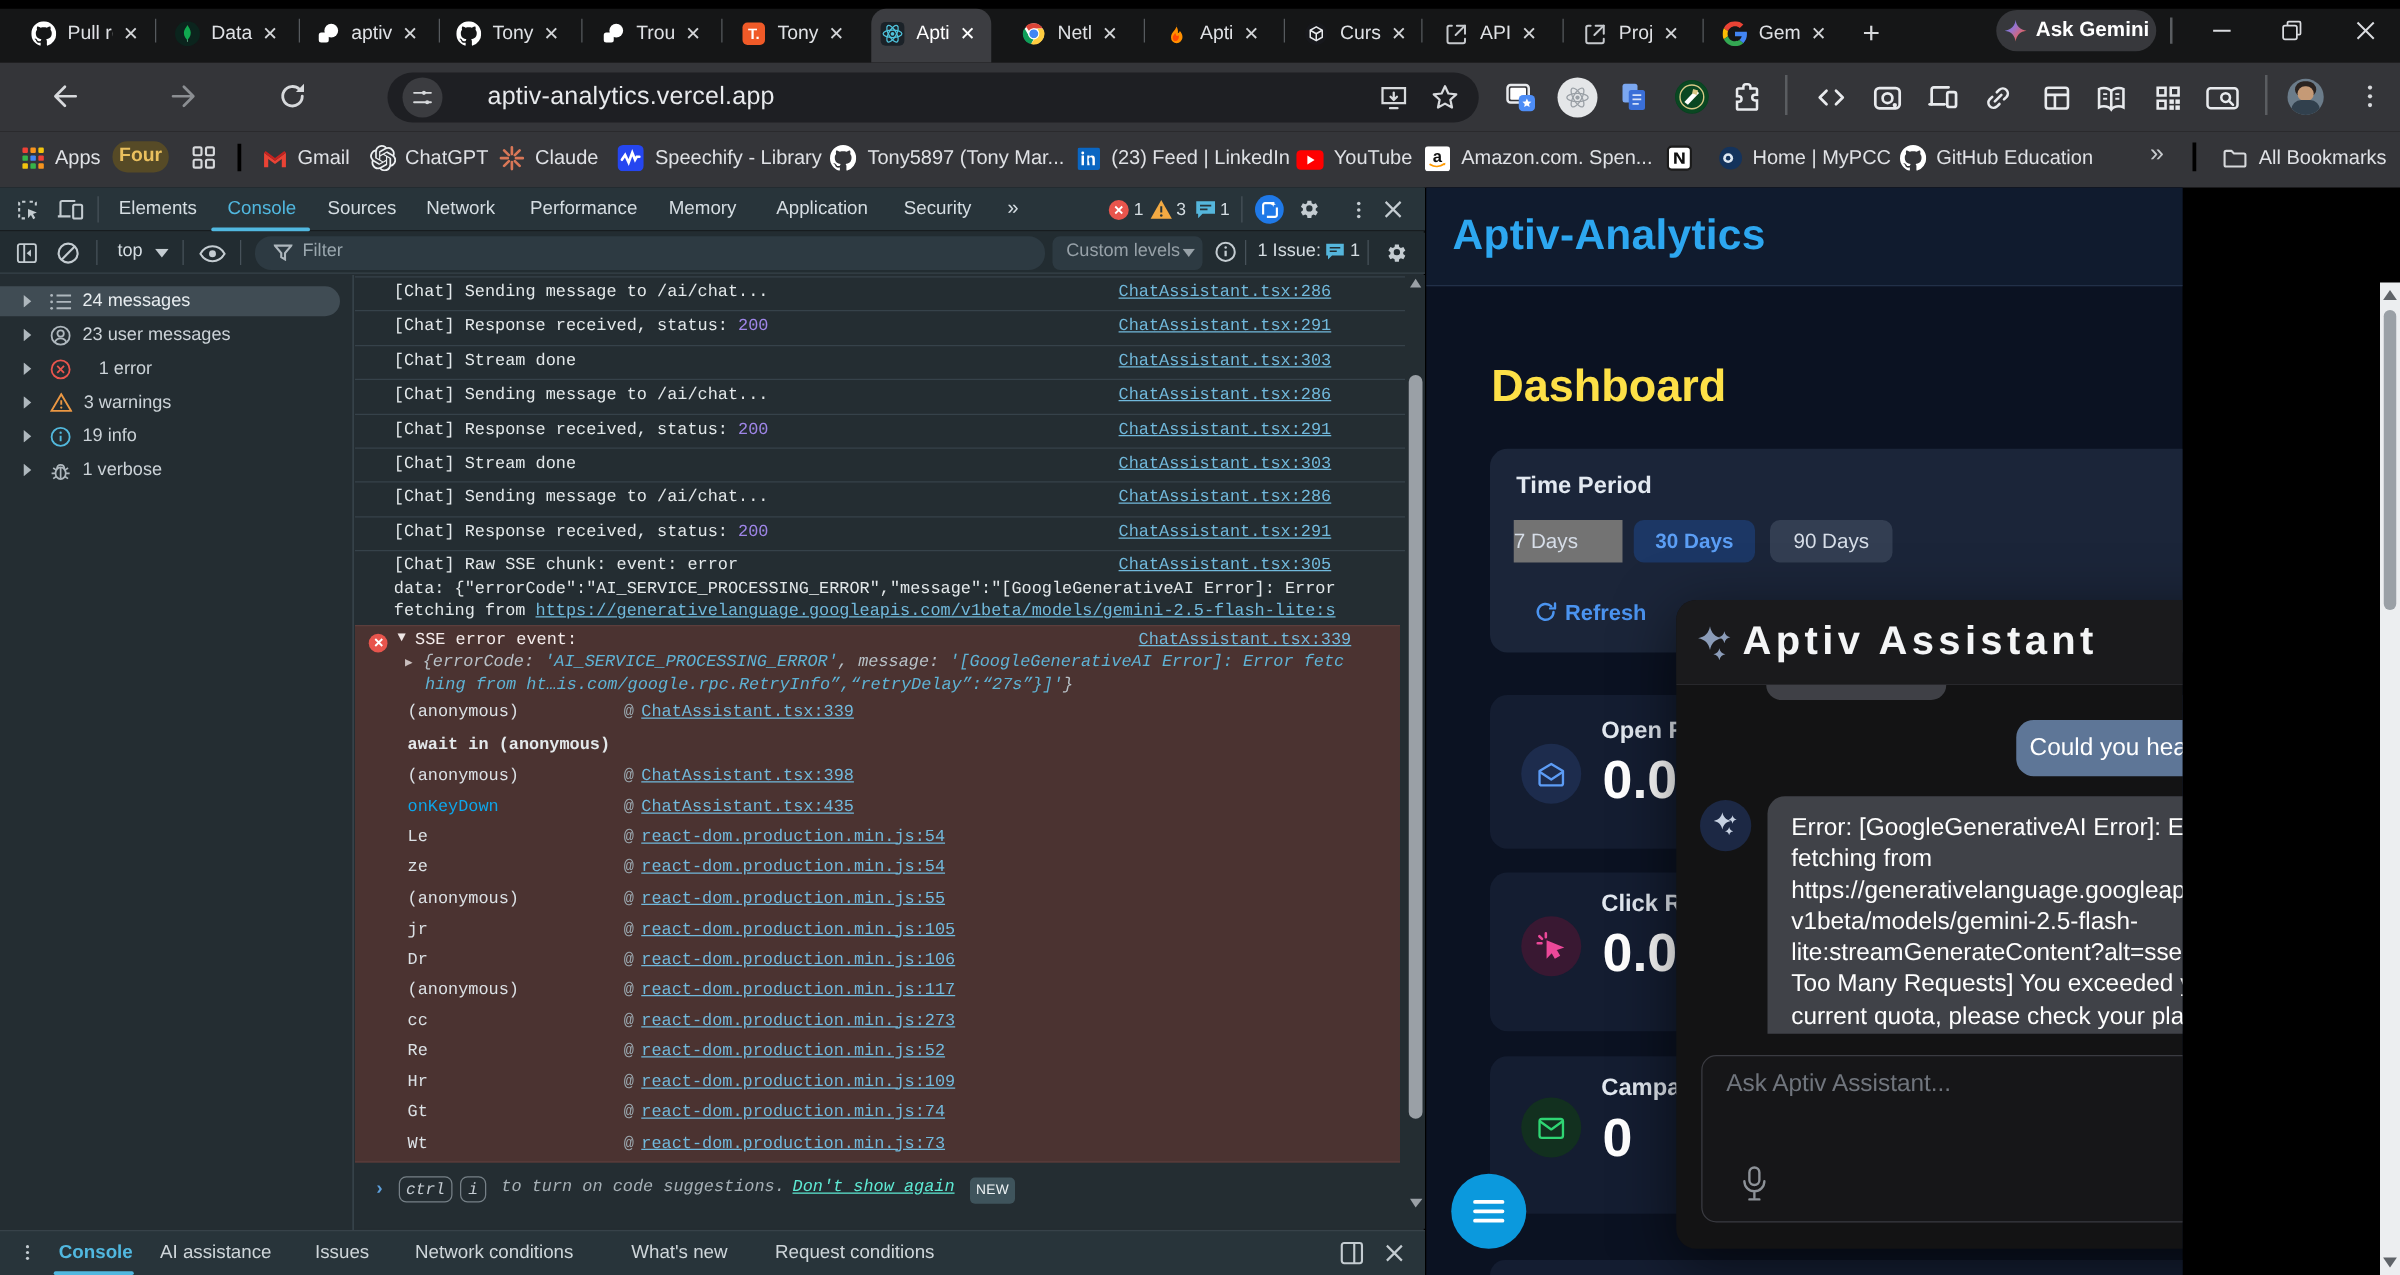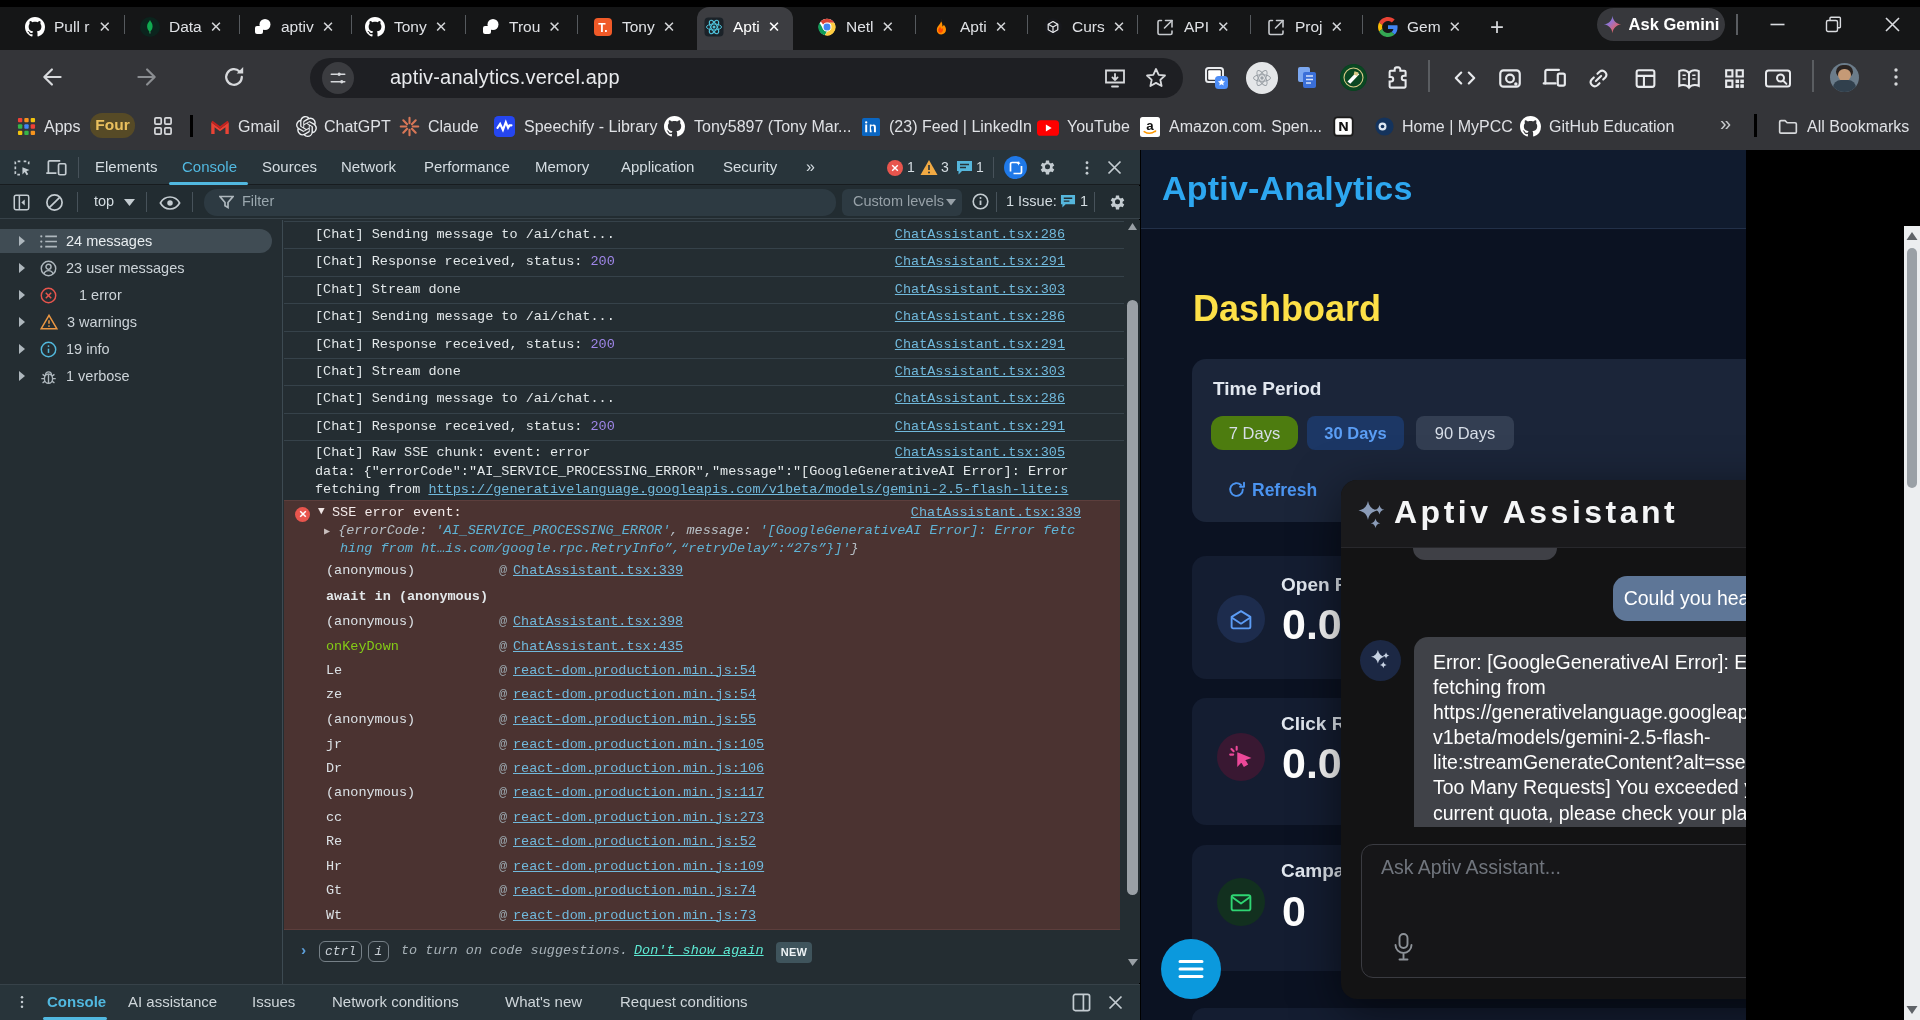--- a/index.html
+++ b/index.html
@@ -686,21 +686,21 @@
           <span class="clink" style="position:absolute;right:39px;top:4px;">ChatAssistant.tsx:339</span>
           <span style="position:absolute;left:40px;top:22px;color:#b7c0c6;font-style:italic;white-space:pre"><span style="font-style:normal;font-size:10px;color:#c9bfbe">▶</span> {errorCode: <i style="color:#5fb3d5">'AI_SERVICE_PROCESSING_ERROR'</i>, message: <i style="color:#5fb3d5">'[GoogleGenerativeAI Error]: Error fetc</i></span>
           <span style="position:absolute;left:56px;top:40px;color:#b7c0c6;font-style:italic;white-space:pre"><i style="color:#5fb3d5">hing from ht…is.com/google.rpc.RetryInfo”,“retryDelay”:“27s”}]'</i>}</span>
           <span style="position:absolute;left:42px;top:61.5px;color:#dbe1e5;white-space:pre">(anonymous)</span>
           <span style="position:absolute;left:215px;top:61.5px;color:#9aa7ae">@</span>
           <span class="clink" style="position:absolute;left:229px;top:61.5px;">ChatAssistant.tsx:339</span>
           <span style="position:absolute;left:42px;top:88px;color:#e3e8ea;font-weight:bold;white-space:pre">await in (anonymous)</span>
           <span style="position:absolute;left:42px;top:113px;color:#dbe1e5;white-space:pre">(anonymous)</span>
           <span style="position:absolute;left:215px;top:113px;color:#9aa7ae">@</span>
           <span class="clink" style="position:absolute;left:229px;top:113px;">ChatAssistant.tsx:398</span>
-          <span style="position:absolute;left:42px;top:137.5px;color:#84cc16;white-space:pre">onKeyDown</span>
+          <span style="position:absolute;left:42px;top:137.5px;color:#0ea5e9;white-space:pre">onKeyDown</span>
           <span style="position:absolute;left:215px;top:137.5px;color:#9aa7ae">@</span>
           <span class="clink" style="position:absolute;left:229px;top:137.5px;">ChatAssistant.tsx:435</span>
           <span style="position:absolute;left:42px;top:161.5px;color:#dbe1e5;white-space:pre">Le</span>
           <span style="position:absolute;left:215px;top:161.5px;color:#9aa7ae">@</span>
           <span class="clink" style="position:absolute;left:229px;top:161.5px;">react-dom.production.min.js:54</span>
           <span style="position:absolute;left:42px;top:185.5px;color:#dbe1e5;white-space:pre">ze</span>
           <span style="position:absolute;left:215px;top:185.5px;color:#9aa7ae">@</span>
           <span class="clink" style="position:absolute;left:229px;top:185.5px;">react-dom.production.min.js:54</span>
           <span style="position:absolute;left:42px;top:211px;color:#dbe1e5;white-space:pre">(anonymous)</span>
           <span style="position:absolute;left:215px;top:211px;color:#9aa7ae">@</span>
@@ -729,21 +729,21 @@
           <span style="position:absolute;left:42px;top:406.5px;color:#dbe1e5;white-space:pre">Wt</span>
           <span style="position:absolute;left:215px;top:406.5px;color:#9aa7ae">@</span>
           <span class="clink" style="position:absolute;left:229px;top:406.5px;">react-dom.production.min.js:73</span>
         </div>
 <div style="position:absolute;left:0;top:715px;width:840px;height:40px;">
 <span style="position:absolute;left:15px;top:8px;color:#5ea0dc;font-size:15px;font-weight:bold">›</span>
 <span style="position:absolute;left:35px;top:6px;width:43px;height:21px;border:1px solid #768087;border-radius:6px;color:#c7ced4;font-style:italic;text-align:center;line-height:19px;font-size:13px">ctrl</span>
 <span style="position:absolute;left:84px;top:6px;width:21px;height:21px;border:1px solid #768087;border-radius:6px;color:#c7ced4;font-style:italic;text-align:center;line-height:19px;font-size:13px">i</span>
 <span style="position:absolute;left:117px;top:8px;color:#a6b0b6;font-style:italic;white-space:pre">to turn on code suggestions. </span>
 <span style="position:absolute;left:350px;top:8px;color:#5eead4;font-style:italic;text-decoration:underline;white-space:pre">Don't show again</span>
-<span style="position:absolute;left:492px;top:7px;width:36px;height:21px;background:#3f545c;border-radius:4px;color:#eef3f5;font-family:'Liberation Sans',sans-serif;font-size:11px;font-weight:bold;text-align:center;line-height:21px;letter-spacing:0.3px">NEW</span>
+<span style="position:absolute;left:492px;top:7px;width:36px;height:21px;background:#3f545c;border-radius:4px;color:#eef3f5;font-family:'Liberation Sans',sans-serif;font-size:11px;font-weight:normal;text-align:center;line-height:21px;letter-spacing:0.3px">NEW</span>
 </div>
 <div style="position:absolute;left:843px;top:80px;width:11px;height:595px;background:#9aa0a6;border-radius:6px"></div>
 <svg style="position:absolute;left:843px;top:2px" width="11" height="10" viewBox="0 0 11 10">
           <path fill="#9aa0a6" d="M5.5 1 10 8H1z"></path>
         </svg>
 <svg style="position:absolute;left:843px;top:737px" width="11" height="10" viewBox="0 0 11 10">
           <path fill="#9aa0a6" d="M5.5 9 1 2h10z"></path>
         </svg>
 </div>
 
@@ -775,21 +775,21 @@
   </div>
   <div class="page">
 
     <div class="abs" style="left:0;top:0;width:763px;height:79px;background:#101b2e;border-bottom:1px solid #223048"></div>
     <div class="abs" style="left:21px;top:19px;font-size:34px;font-weight:bold;color:#2da7f0;letter-spacing:0.2px">Aptiv-Analytics</div>
     <div class="abs" style="left:718px;top:22px;width:41px;height:41px;border-radius:21px;background:#35435c;color:#e8edf4;font-size:17px;text-align:center;line-height:41px">U</div>
 
     <div class="abs" style="left:52px;top:138px;font-size:36px;font-weight:bold;color:#fde047">Dashboard</div>
     <div class="abs" style="left:51px;top:209px;width:659px;height:163px;background:#1b2539;border-radius:14px"></div>
     <div class="abs" style="left:72px;top:228px;font-size:19px;font-weight:bold;color:#e2e8f0">Time Period</div>
-    <div class="abs" style="left:70px;top:266px;width:87px;height:34px;background:#4d7c0f;border-radius:12px;color:#d7dee8;font-size:16.5px;text-align:center;line-height:34px">7 Days</div>
+    <div class="abs" style="left:70px;top:266px;width:87px;height:34px;background:#737373;border-radius:0;color:#d7dee8;font-size:16.5px;line-height:34px">7 Days</div>
     <div class="abs" style="left:166px;top:266px;width:97px;height:34px;background:#1c3765;border-radius:8px;color:#5b9ef5;font-size:16.5px;font-weight:bold;text-align:center;line-height:34px">30 Days</div>
     <div class="abs" style="left:275px;top:266px;width:98px;height:34px;background:#333e52;border-radius:8px;color:#d7dee8;font-size:16.5px;text-align:center;line-height:34px">90 Days</div>
     <svg class="abs" style="left:86px;top:330px" width="19" height="19" viewBox="0 0 24 24">
         <g fill="none" stroke="#4b94f0" stroke-width="2.4" stroke-linecap="round">
           <path d="M20 12a8 8 0 1 1-2.34-5.66"></path>
           <path d="M21.5 3.5v5h-5" stroke-linejoin="round"></path>
         </g>
       </svg>
     <div class="abs" style="left:111px;top:330px;font-size:17.5px;font-weight:bold;color:#4b94f0">Refresh</div>
 

